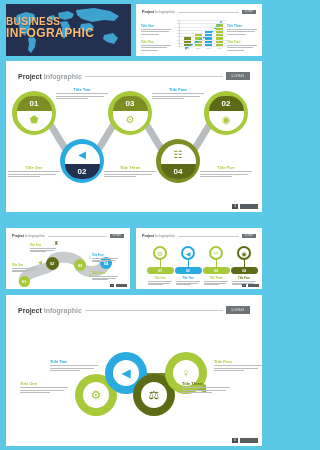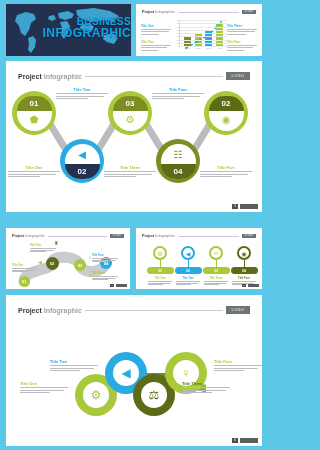--- a/index.html
+++ b/index.html
@@ -38,21 +38,21 @@
   .pg-bar { background:#5a5e61; }
 
   
   #p-title {
     left:6px; top:4px; width:125px; height:52px;
     background:#23304f;
   }
   #p-title .map { position:absolute; inset:0; opacity:.95; }
   #p-title .ttl {
     position:absolute; left:0; right:0; top:12px;
-    text-align:right; color:#0ea5e9;
+    text-align:left; color:#fdba74;
     font-weight:bold; letter-spacing:.4px;
     text-shadow:0 1px 1px rgba(0,0,0,.35);
   }
   #p-title .ttl .l1 { font-size:10px; display:block; line-height:11px; }
   #p-title .ttl .l2 { font-size:12px; display:block; line-height:13px; }
 
   
   #p-chart { left:136px; top:4px; width:126px; height:52px; }
   #p-chart .sh-title { font-size:3.6px; }
   #p-chart .sh-logo { font-size:2.6px; width:14px; height:4px; line-height:4px; }

